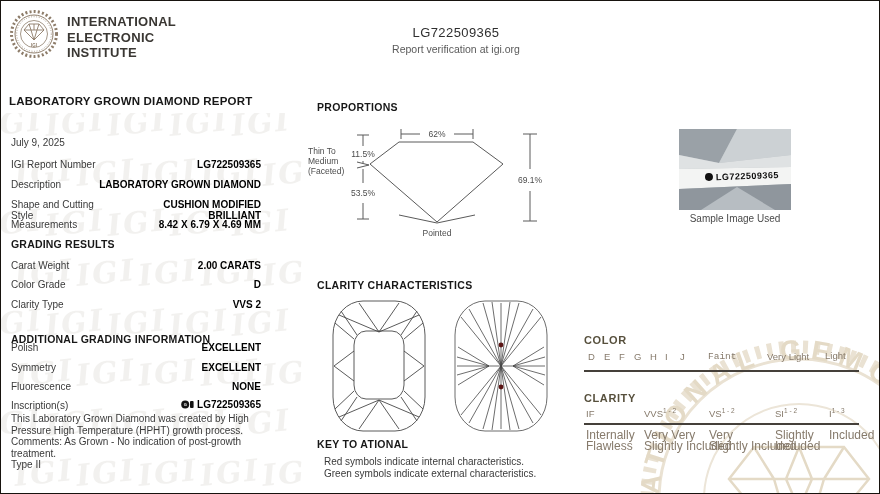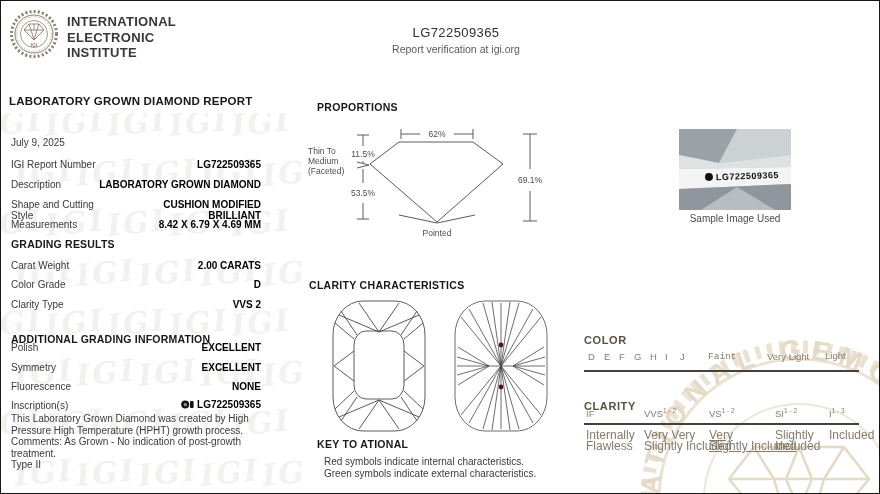--- a/index.html
+++ b/index.html
@@ -241,21 +241,21 @@
       <polygon points="0,40 112,38 112,55 0,60" fill="#f3f4f3"></polygon>
       <polygon points="0,60 112,55 112,81 0,81" fill="#8f969d"></polygon>
       <polygon points="22,81 58,58 96,81" fill="#b7bdc2"></polygon>
       <g transform="rotate(-2 56 48)">
         <circle cx="30" cy="47" r="4" fill="#101010"></circle>
         <text x="37" y="50.5" font-size="9" font-weight="bold" letter-spacing="0.5" fill="#0d0d0d">LG722509365</text>
       </g>
     </svg>
     <div class="sample-caption">Sample Image Used</div>
 
-    <div class="blk-title" style="left:308px; top:278px;text-align:right;">CLARITY CHARACTERISTICS</div>
+    <div class="blk-title" style="left:316px; top:278px;text-align:right;">CLARITY CHARACTERISTICS</div>
 
     <svg class="abs" style="left:320px; top:294px;" width="240" height="142" viewBox="0 0 240 142">
 
       <g stroke="#474747" stroke-width="0.9" fill="none">
         <rect x="12" y="6" width="92" height="130" rx="30" ry="34"></rect>
         <rect x="33" y="36" width="50" height="68" rx="12" ry="14"></rect>
         <path d="M20,16 L36,40 M96,16 L80,40 M20,126 L36,102 M96,126 L80,102"></path>
         <path d="M14,28 L33,44 M102,28 L83,44 M14,114 L33,96 M102,114 L83,96"></path>
         <path d="M18,20 L58,37 M98,20 L58,37 M38,8 L58,37 M78,8 L58,37"></path>
         <path d="M18,122 L58,105 M98,122 L58,105 M38,134 L58,105 M78,134 L58,105"></path>
@@ -288,37 +288,37 @@
     <span class="scale-item" style="left:618px; top:350px;">F</span>
     <span class="scale-item" style="left:633px; top:350px;">G</span>
     <span class="scale-item" style="left:649px; top:350px;">H</span>
     <span class="scale-item" style="left:664px; top:350px;">I</span>
     <span class="scale-item" style="left:679px; top:350px;">J</span>
     <span class="scale-item" style="left:707px; top:350px;font-family:Liberation Mono, monospace;">Faint</span>
     <span class="scale-item" style="left:766px; top:350px;">Very Light</span>
     <span class="scale-item" style="left:824px; top:349px;">Light</span>
     <div class="scale-line" style="top:369px;"></div>
 
-    <div class="scale-title" style="left:583px; top:391px;margin-top:8px;">CLARITY</div>
+    <div class="scale-title" style="left:583px; top:391px;">CLARITY</div>
     <span class="scale-item" style="left:585px; top:406px;"><span>IF</span><sup></sup></span>
     <span class="scale-item" style="left:643px; top:406px;"><span>VVS</span><sup>1 - 2</sup></span>
     <span class="scale-item" style="left:708px; top:406px;"><span>VS</span><sup>1 - 2</sup></span>
     <span class="scale-item" style="left:774px; top:406px;"><span>SI</span><sup>1 - 2</sup></span>
     <span class="scale-item" style="left:828px; top:406px;"><span>I</span><sup>1 - 3</sup></span>
     <div class="scale-line" style="top:422px;"></div>
 
     <div class="desc-cell" style="left:585px; top:429px;">
       <div>Internally</div>
         <div>Flawless</div>
     </div>
     <div class="desc-cell" style="left:643px; top:429px;">
       <div>Very Very</div>
         <div>Slightly Included</div>
     </div>
-    <div class="desc-cell" style="left:708px; top:429px;text-decoration:underline;">
+    <div class="desc-cell" style="left:708px; top:429px;">
       <div>Very</div>
         <div>Slightly Included</div>
     </div>
     <div class="desc-cell" style="left:774px; top:429px;">
       <div>Slightly</div>
         <div>Included</div>
     </div>
     <div class="desc-cell" style="left:828px; top:429px;">
       <div>Included</div>
         <div></div>

